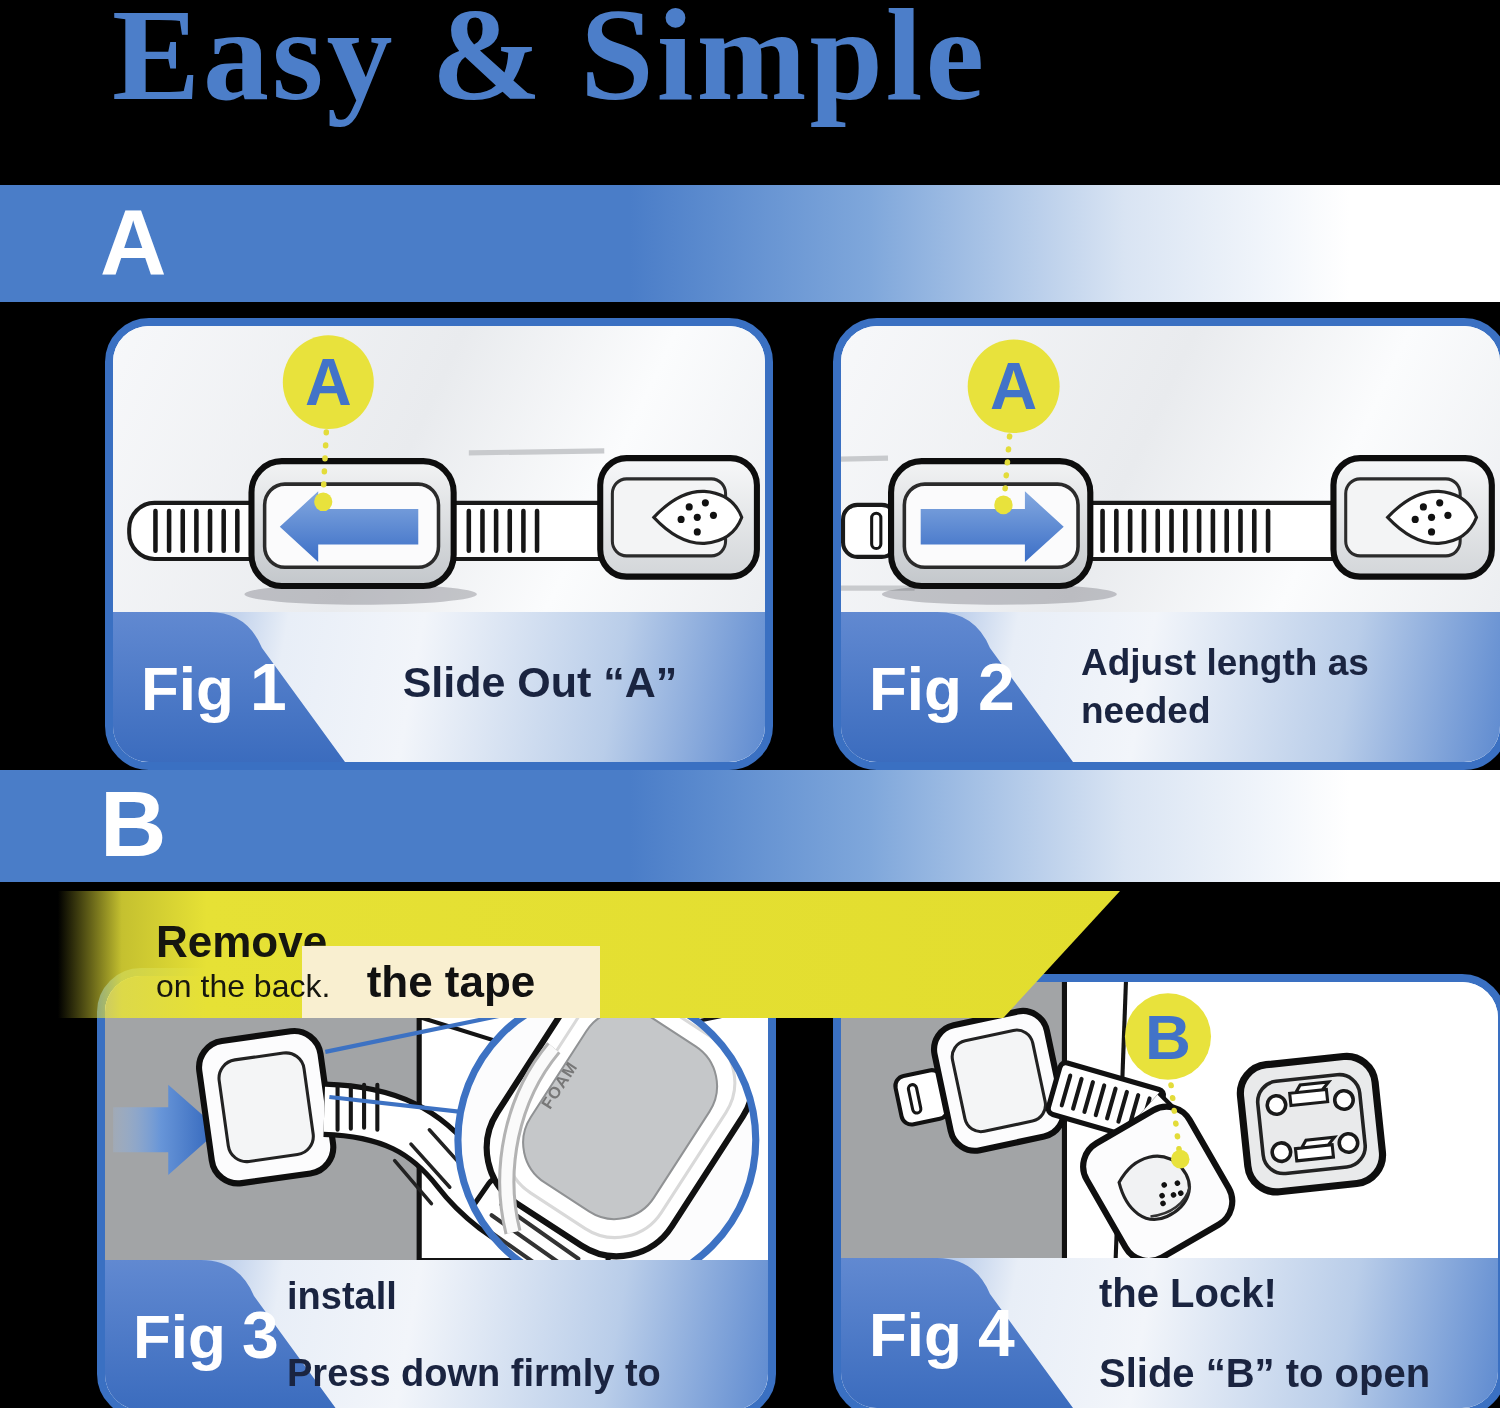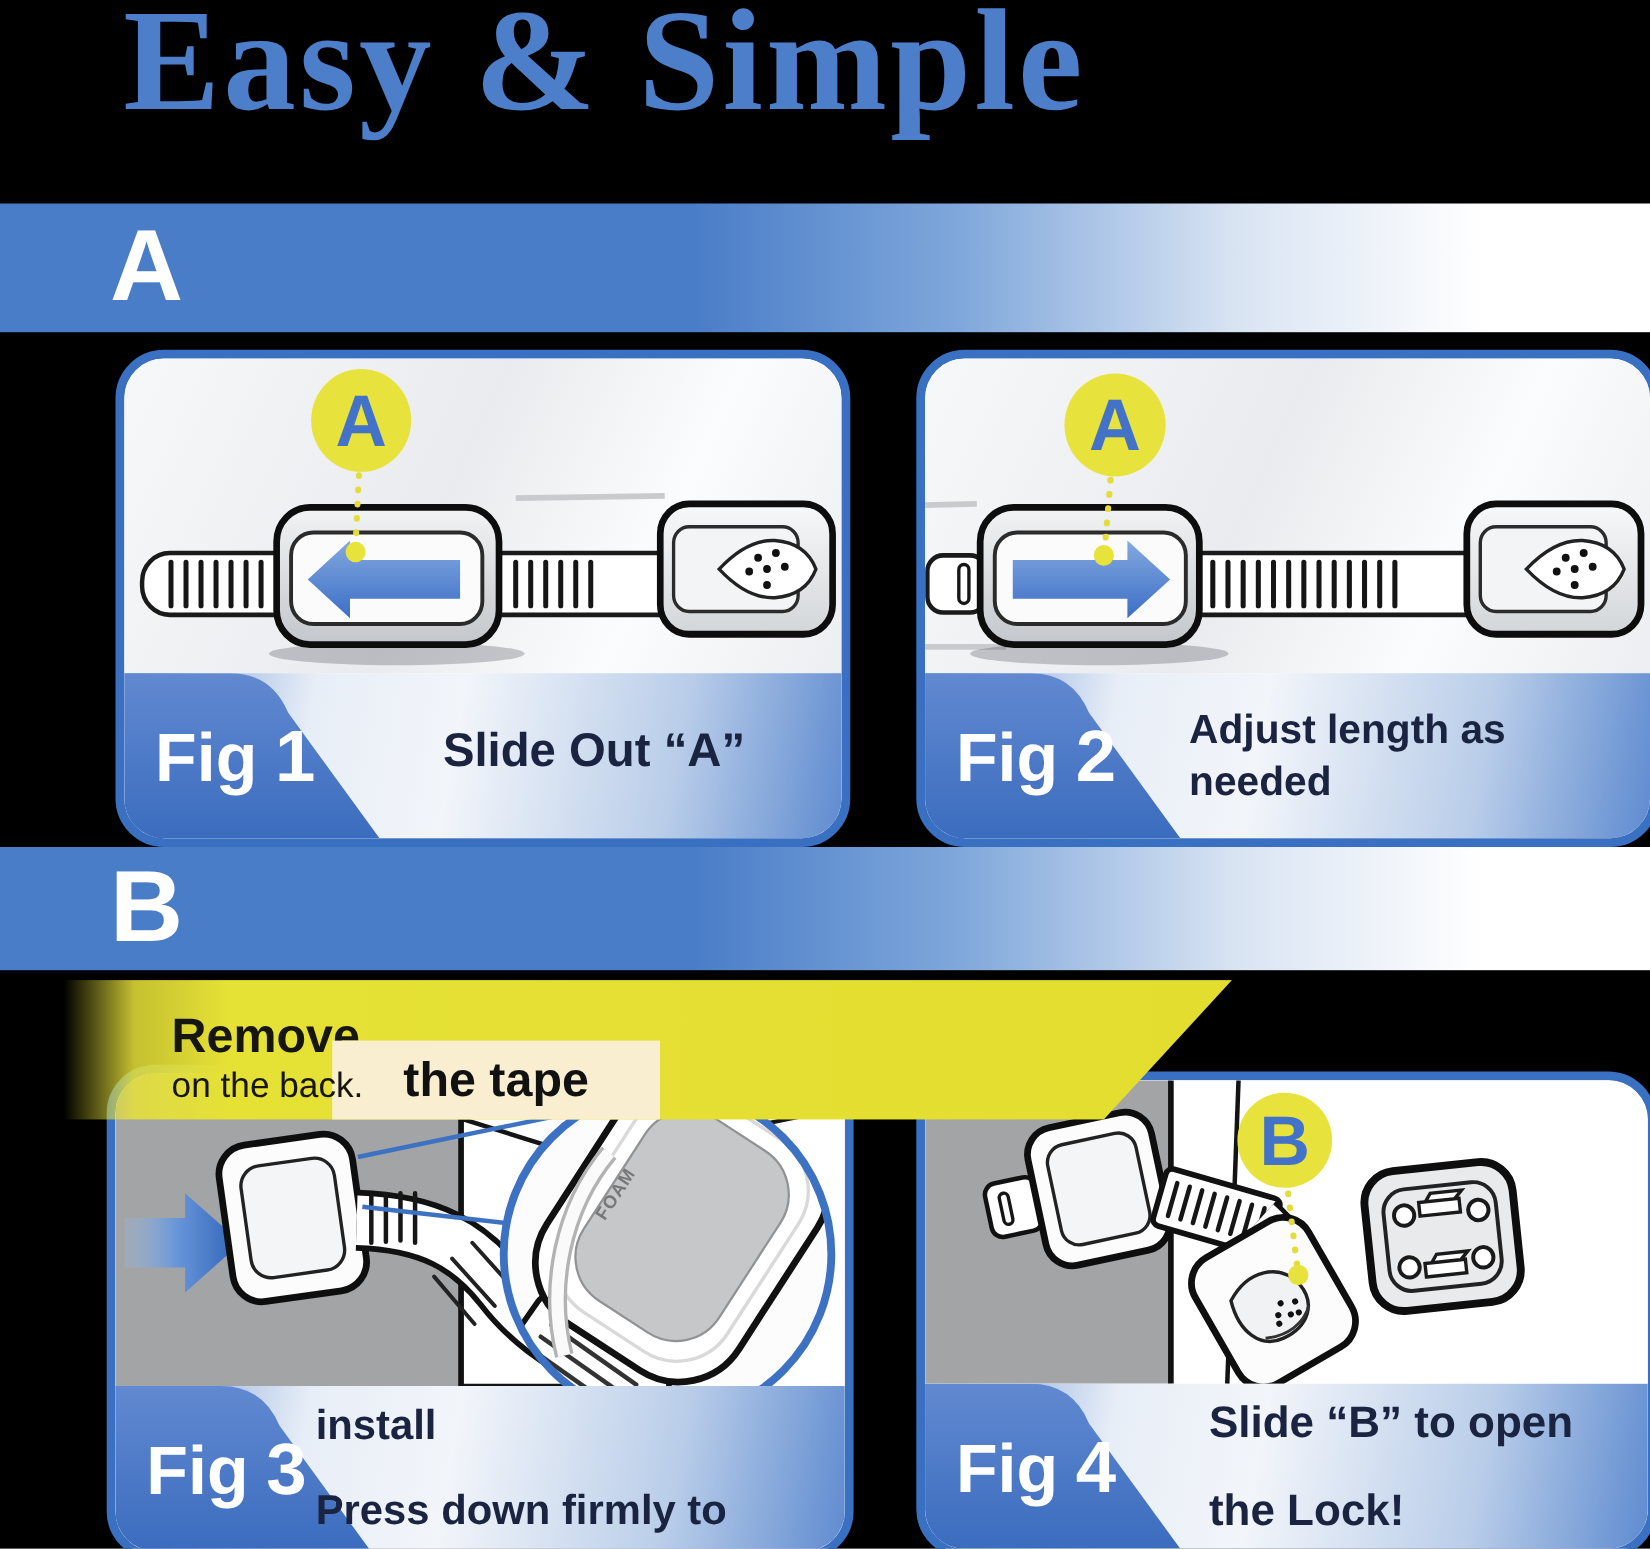--- a/index.html
+++ b/index.html
@@ -321,19 +321,19 @@
     </div>
     <div class="panel-footer">
       <svg class="tab-svg" viewBox="0 0 232 150" preserveAspectRatio="none">
         <path d="M0,0 H96 Q134,0 149,36 L232,150 H0 Z" fill="url(#tabGrad)"></path>
       </svg>
       <div class="fig-label">
         <span class="fig-word">Fig</span>
         <span class="fig-num">4</span>
       </div>
       <div class="caption">
+        <div>the Lock!</div>
         <div>Slide “B” to open</div>
-        <div>the Lock!</div>
       </div>
     </div>
   </div>
 
 </div>
 
 </body></html>

